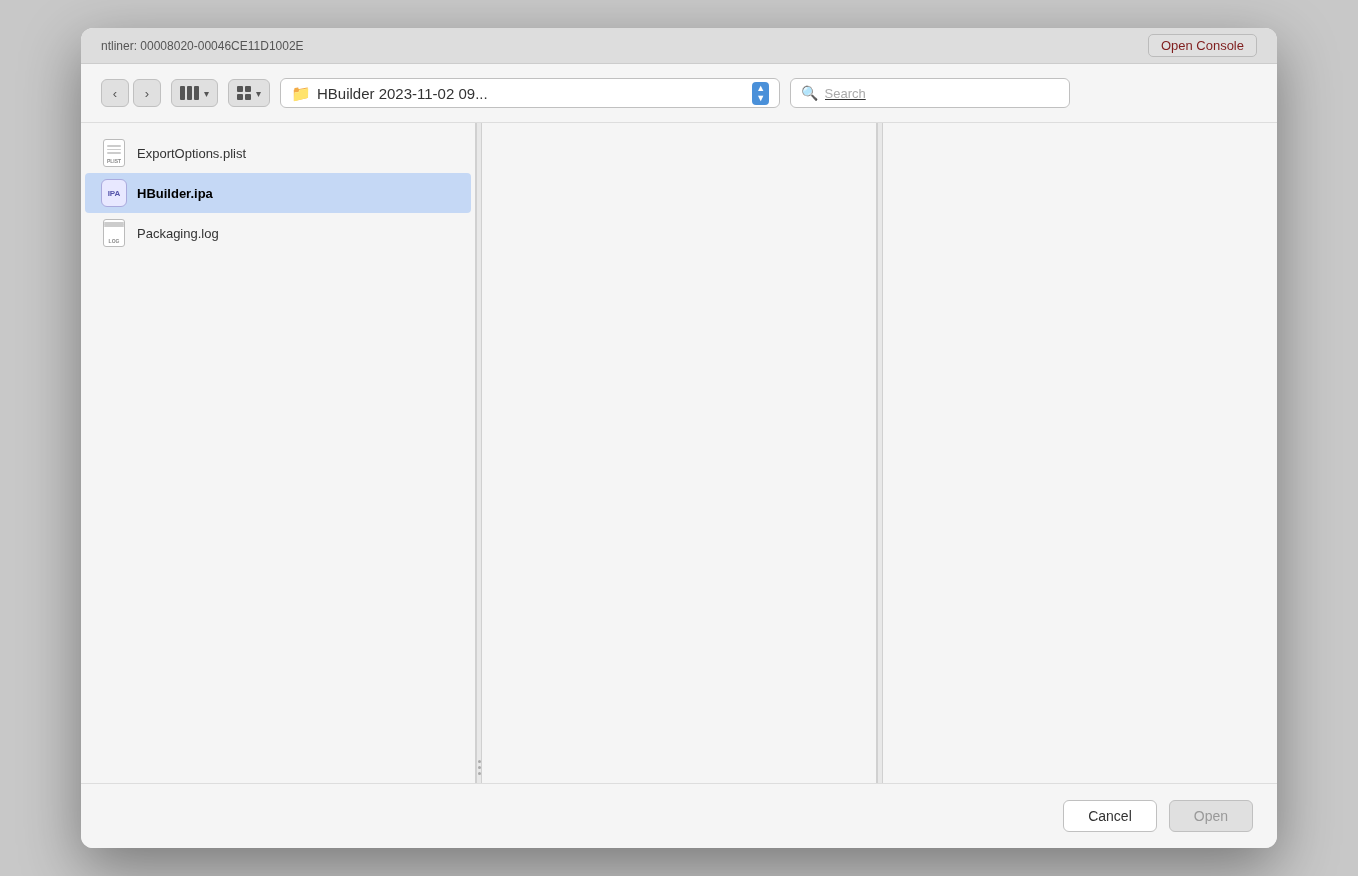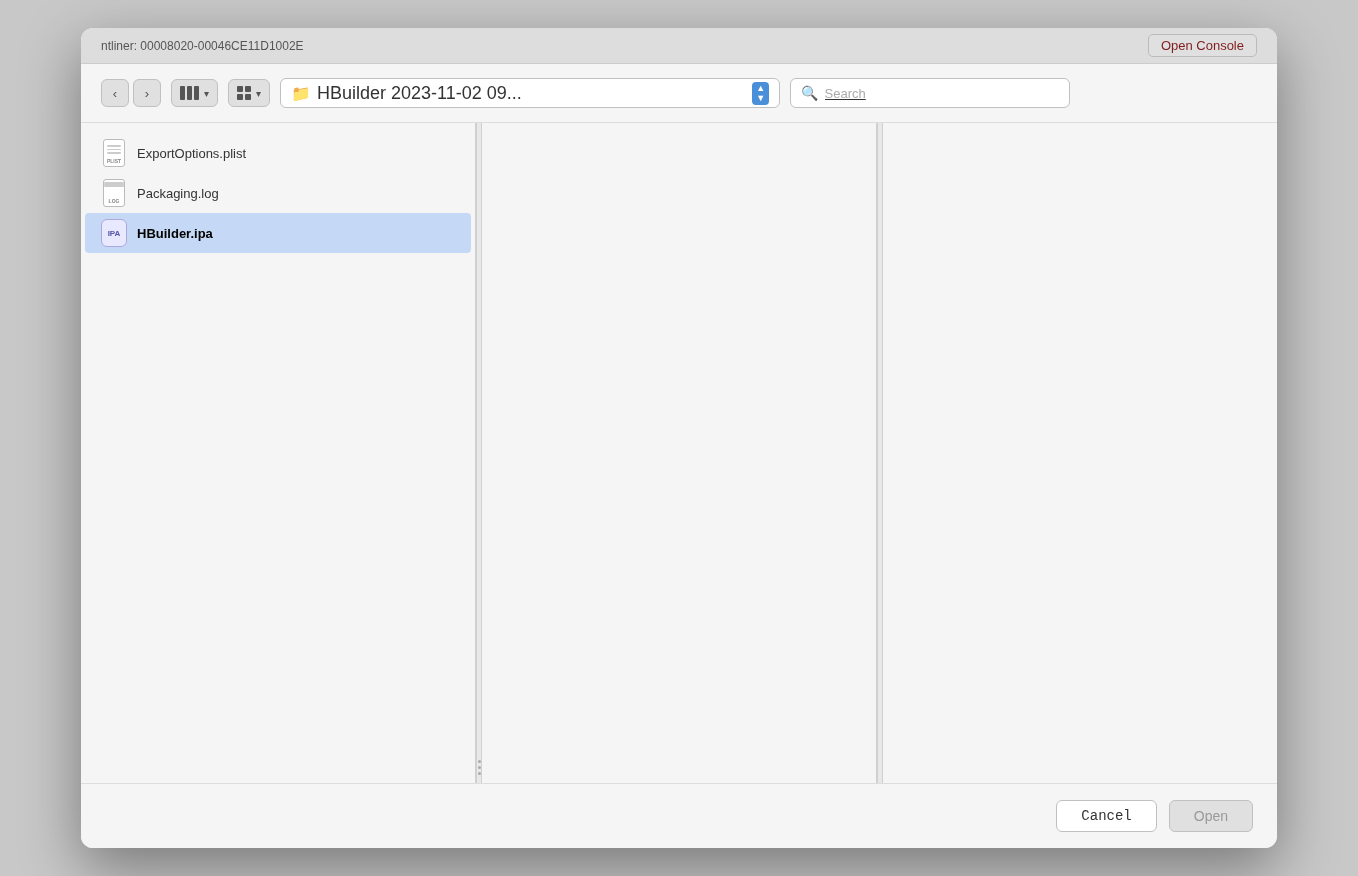--- a/index.html
+++ b/index.html
@@ -97,21 +97,21 @@
       padding: 0 10px;
       height: 30px;
       gap: 6px;
       max-width: 500px;
     }
     .folder-icon-blue {
       color: #4a90d9;
       font-size: 16px;
     }
     .path-text {
-      font-size: 18px;
+      font-size: 15px;
       color: #333;
       flex: 1;
       white-space: nowrap;
       overflow: hidden;
       text-overflow: ellipsis;
     }
     .path-arrows {
       display: flex;
       flex-direction: column;
       gap: 1px;
@@ -295,21 +295,20 @@
       padding: 7px 24px;
       border-radius: 6px;
       font-size: 14px;
       cursor: pointer;
       border: 1px solid #c0c0c0;
       font-family: inherit;
     }
     .btn-cancel {
       background: white;
       color: #333;
-      font-family: Liberation Mono, monospace;
     }
     .btn-open {
       background: #e0e0e0;
       color: #999;
       cursor: default;
     }
     .top-bar {
       background: #ddd;
       padding: 6px 20px;
       display: flex;
@@ -393,39 +392,39 @@
             <div class="doc-lines">
               <div class="doc-line"></div>
               <div class="doc-line"></div>
               <div class="doc-line"></div>
             </div>
           </div>
         </div>
         <span class="file-name">ExportOptions.plist</span>
       </div>
 
-      <div class="file-item">
-        <div class="file-icon">
-          <div class="log-icon">
-            <div class="doc-lines">
-              <div class="doc-line"></div>
-              <div class="doc-line"></div>
-              <div class="doc-line"></div>
-            </div>
-          </div>
-        </div>
-        <span class="file-name">Packaging.log</span>
-      </div>
-
       <div class="file-item selected">
         <div class="file-icon">
           <div class="ipa-icon">IPA</div>
         </div>
         <span class="file-name bold">HBuilder.ipa</span>
       </div>
+
+      <div class="file-item">
+        <div class="file-icon">
+          <div class="log-icon">
+            <div class="doc-lines">
+              <div class="doc-line"></div>
+              <div class="doc-line"></div>
+              <div class="doc-line"></div>
+            </div>
+          </div>
+        </div>
+        <span class="file-name">Packaging.log</span>
+      </div>
     </div>
 
     <div class="pane-divider">
       <div class="divider-dots">
         <div class="divider-dot"></div>
         <div class="divider-dot"></div>
         <div class="divider-dot"></div>
       </div>
     </div>
 

